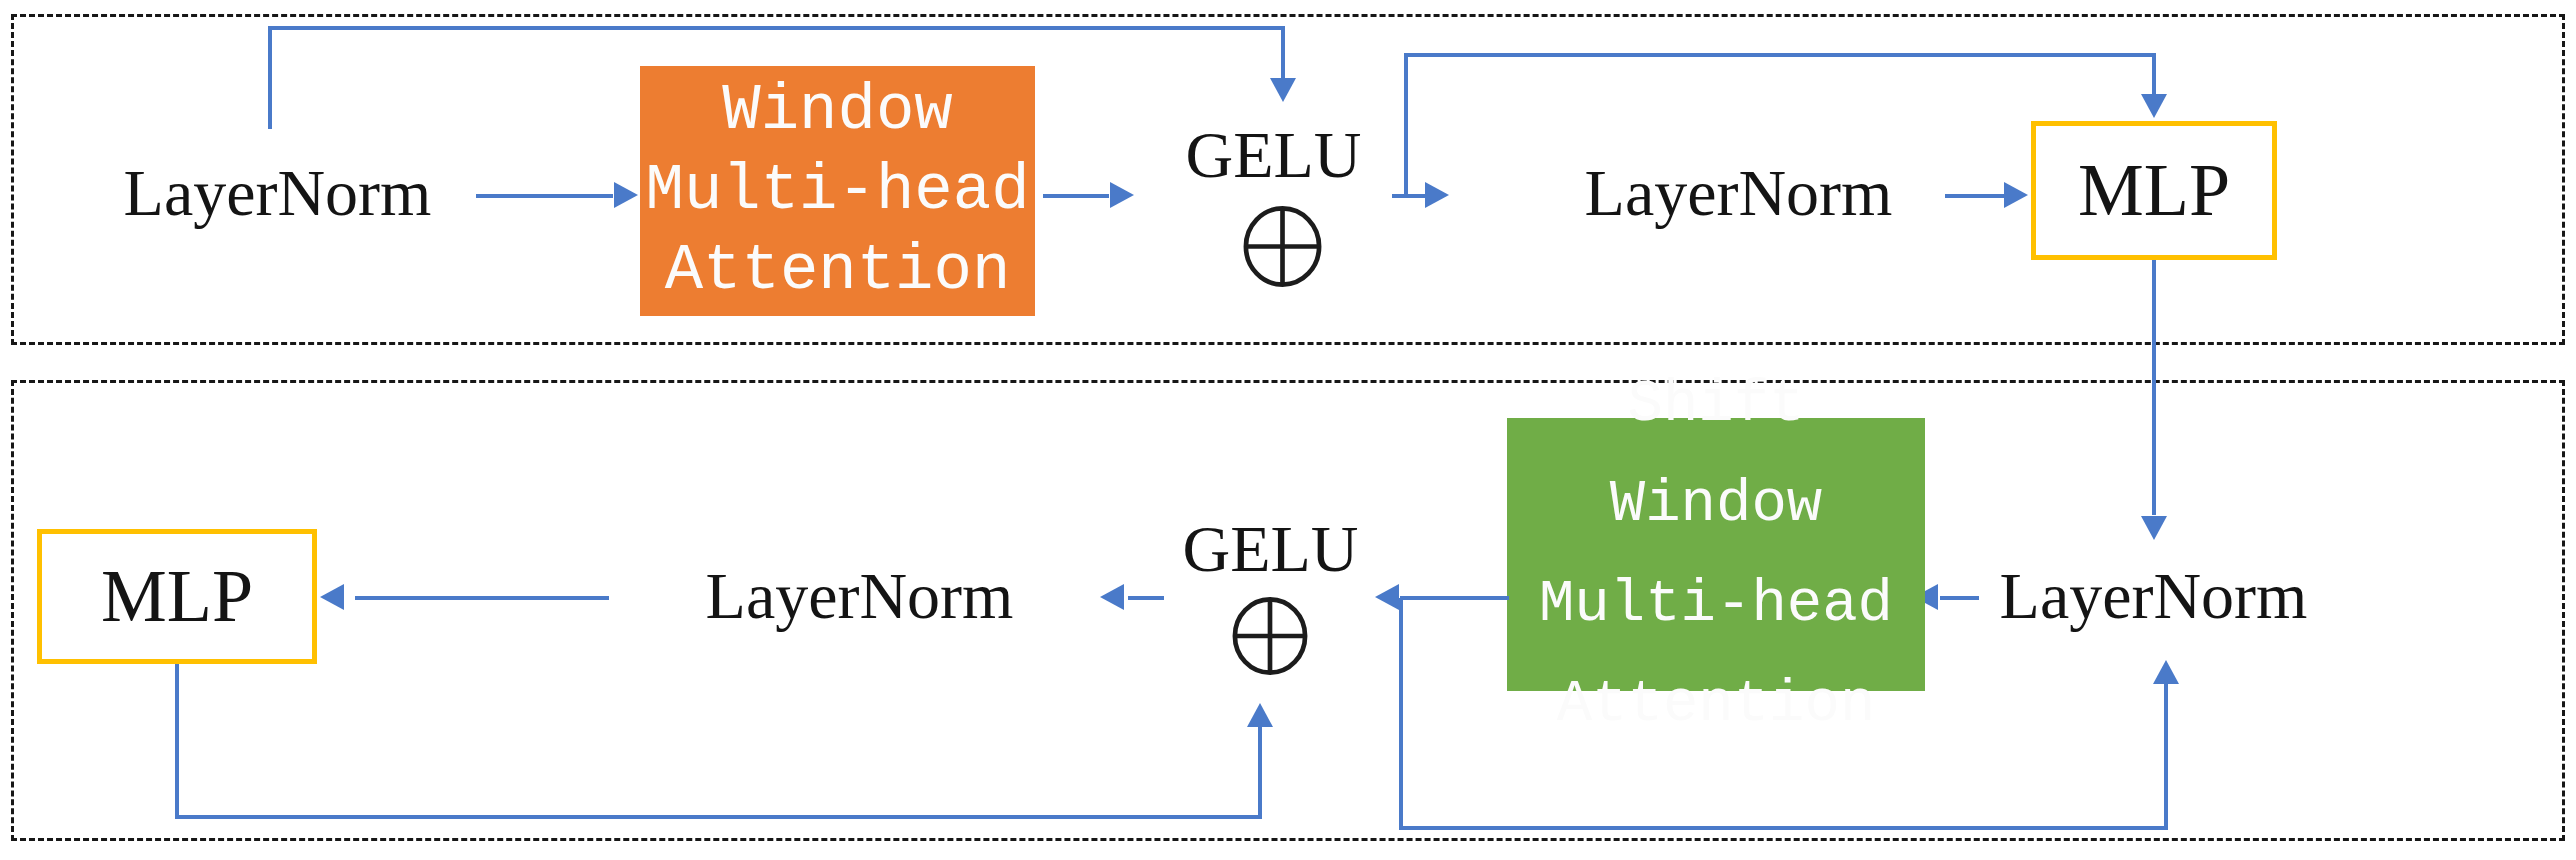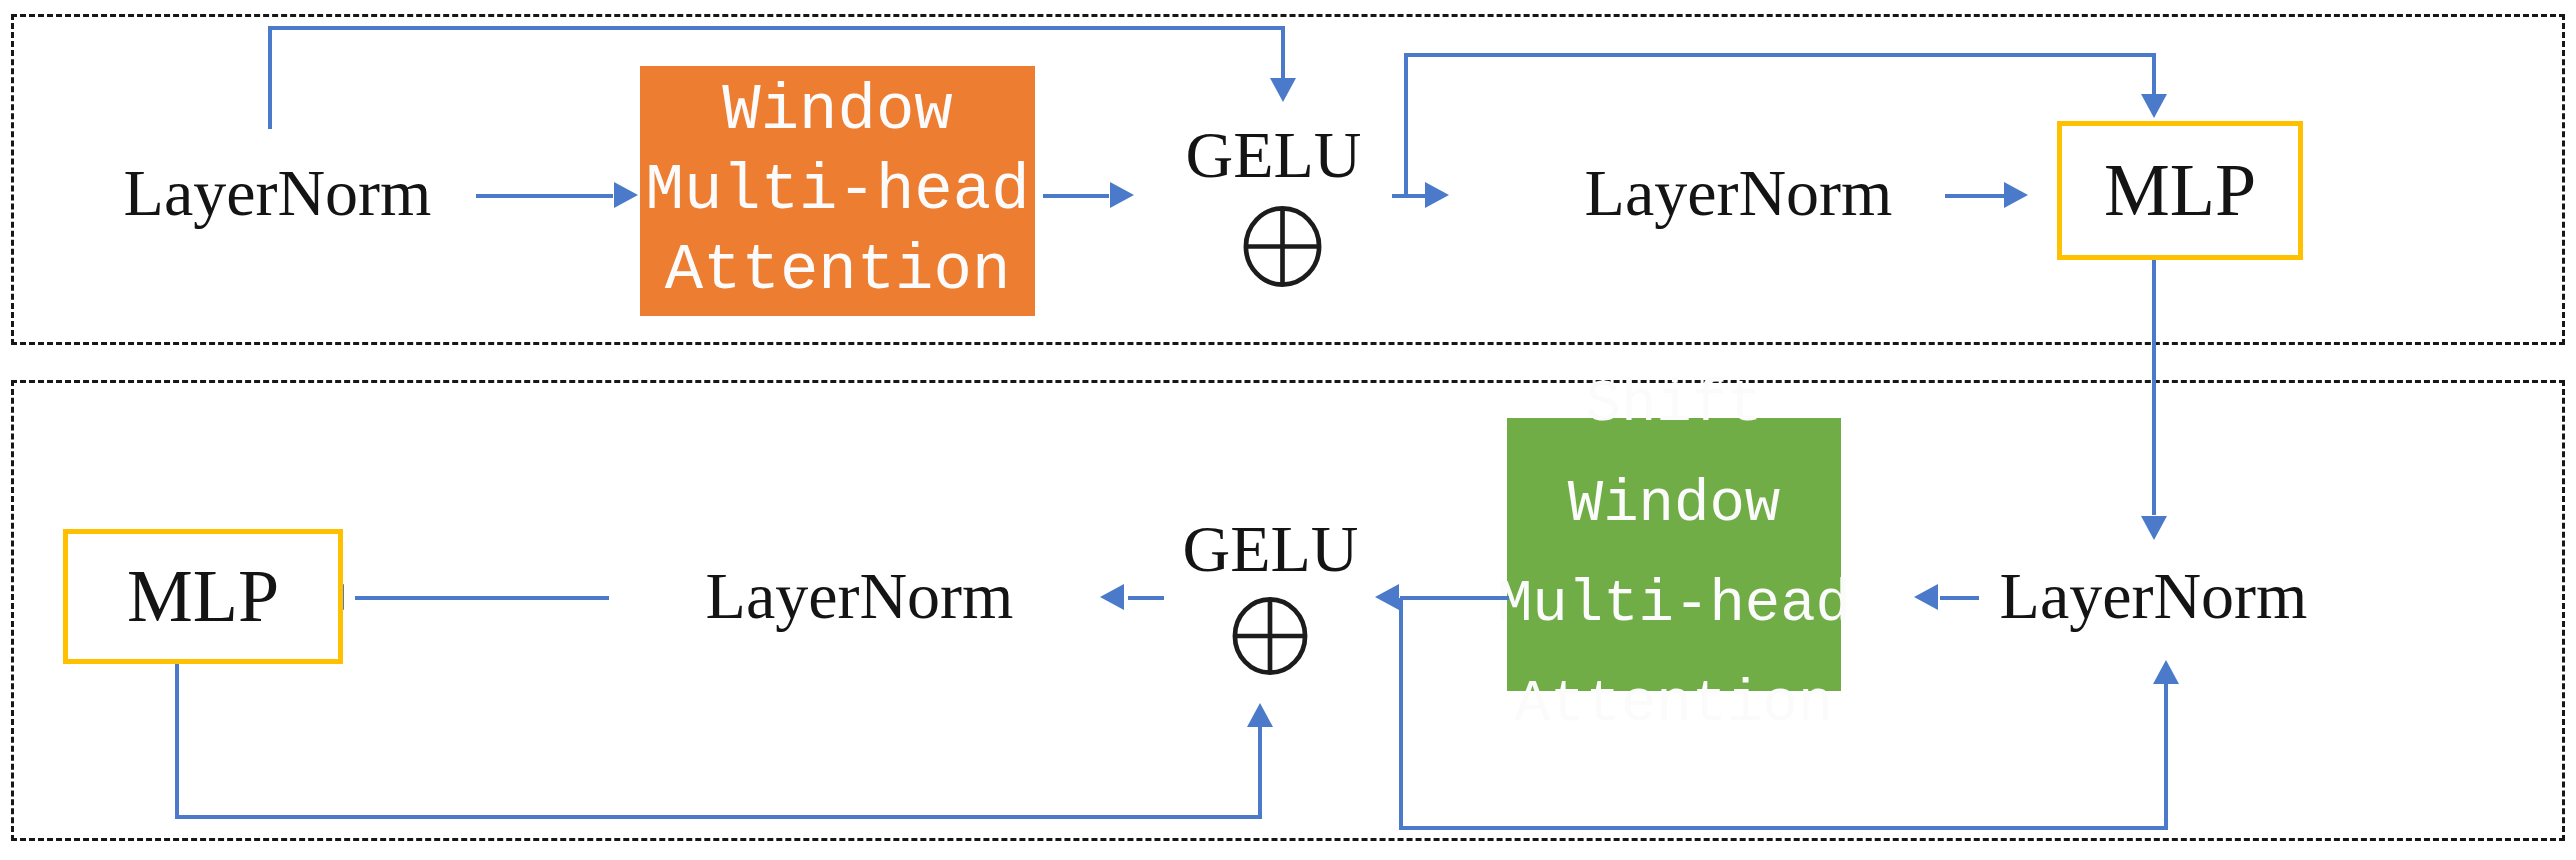--- a/index.html
+++ b/index.html
@@ -37,21 +37,21 @@
     position:absolute;
     display:flex;flex-direction:column;align-items:center;justify-content:center;
     text-align:center;color:#fbfbfb;
   }
   .box-line{display:block;white-space:nowrap;font-family:Liberation Mono, monospace;}
   .orange-box{background:var(--orange);font-size:64px;line-height:80px;}
   .green-box{background:var(--green);font-size:59px;line-height:68px;}
   .mlp-box{
     position:absolute;background:#fff;border:5.5px solid var(--yellow);
     display:flex;align-items:center;justify-content:center;
-    font-size:74px;color:var(--ink);margin-left:26px;
+    font-size:74px;color:var(--ink);
   }
   .hl{position:absolute;height:3.9px;background:var(--blue);}
   .vl{position:absolute;width:3.9px;background:var(--blue);}
   .ah{position:absolute;width:0;height:0;}
   .ah-right{border-top:13.3px solid transparent;border-bottom:13.3px solid transparent;border-left:24px solid var(--blue);}
   .ah-left{border-top:13.3px solid transparent;border-bottom:13.3px solid transparent;border-right:24px solid var(--blue);}
   .ah-down{border-left:13.3px solid transparent;border-right:13.3px solid transparent;border-top:24px solid var(--blue);}
   .ah-up{border-left:13.3px solid transparent;border-right:13.3px solid transparent;border-bottom:24px solid var(--blue);}
   .plus-icon{position:absolute;}
 </style>
@@ -107,21 +107,21 @@
   </div>
 
   <div class="vl" style="left:2152px;top:260px;height:255px;"></div>
   <div class="ah ah-down" style="left:2141px;top:516px;"></div>
 
   <div class="node-label" style="left:1958px;top:553px;">LayerNorm</div>
 
   <div class="hl" style="left:1940px;top:596px;width:39px;"></div>
   <div class="ah ah-left" style="left:1914px;top:584px;"></div>
 
-  <div class="color-box green-box" style="left:1507px;top:418px;width:334px;height:273px;gap:32px;">
+  <div class="color-box green-box" style="left:1507px;top:418px;width:418px;height:273px;gap:32px;">
     <span class="box-line">Shift</span>
     <span class="box-line">Window</span>
     <span class="box-line">Multi-head</span>
     <span class="box-line">Attention</span>
   </div>
 
   <div class="hl" style="left:1400px;top:596px;width:109px;"></div>
   <div class="ah ah-left" style="left:1375px;top:584px;"></div>
 
   <div class="vl" style="left:1399px;top:598px;height:230px;"></div>

